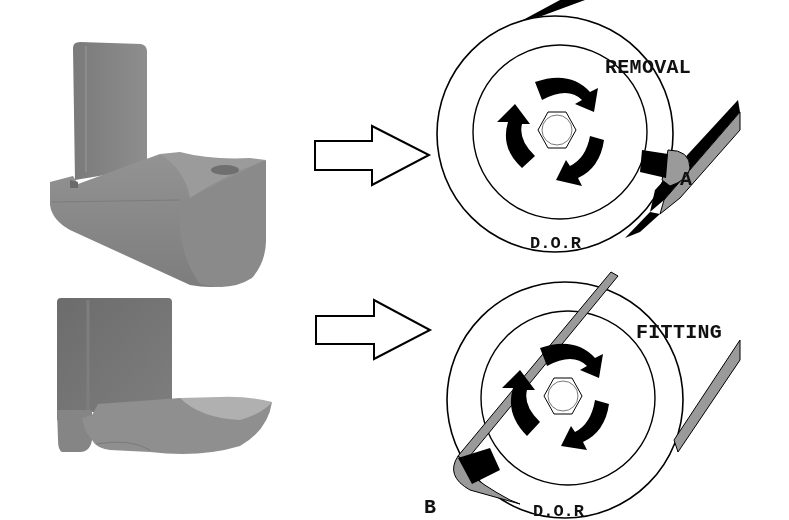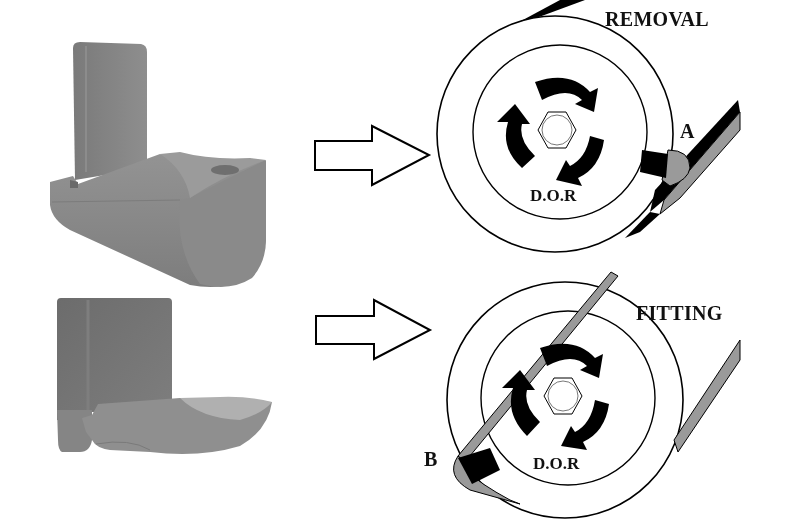--- a/index.html
+++ b/index.html
@@ -1,18 +1,18 @@
 <!DOCTYPE html>
 <html><head>
 <meta charset="utf-8">
 <style>
   html, body { margin:0; padding:0; background:#ffffff; }
   body { width:789px; height:520px; position:relative; overflow:hidden; font-family:"Liberation Sans", sans-serif; }
   svg { position:absolute; left:0; top:0; }
-  .label { position:absolute; font-weight:bold; color:#111; font-family:Liberation Serif, serif; }
+  .label { position:absolute; font-weight:bold; color:#111; font-family:Liberation Mono, monospace;margin-top:48px; }
   .title { font-size:20px; letter-spacing:0.3px; }
   .letter { font-size:20px; }
   .dor { font-size:17px; }
 </style>
 </head>
 <body>
 
 <svg width="789" height="520" viewBox="0 0 789 520">
   <defs>
     <linearGradient id="g1" x1="0" y1="0" x2="1" y2="0">
@@ -105,15 +105,15 @@
     <path d="M540,348 Q575,336 595,358 L603,354 L599,378 L580,370 L587,366 Q573,352 547,366 Z" fill="#000"></path>
     <path d="M527,436 Q505,414 513,388 L502,388 L520,370 L535,390 L527,390 Q523,406 540,422 Z" fill="#000"></path>
     <path d="M609,404 Q605,432 583,442 L587,450 L561,446 L571,426 L575,432 Q591,424 595,400 Z" fill="#000"></path>
   </g>
 </svg>
 
 <div class="label title" style="left:605px; top:8px;">REMOVAL</div>
 <div class="label letter" style="left:680px; top:120px;">A</div>
 <div class="label dor" style="left:530px; top:186px;">D.O.R</div>
 
-<div class="label title" style="left:636px; top:302px;">FITTING</div>
+<div class="label title" style="left:636px; top:273px;">FITTING</div>
 <div class="label letter" style="left:424px; y:0; top:448px;">B</div>
 <div class="label dor" style="left:533px; top:454px;">D.O.R</div>
 
 </body></html>

